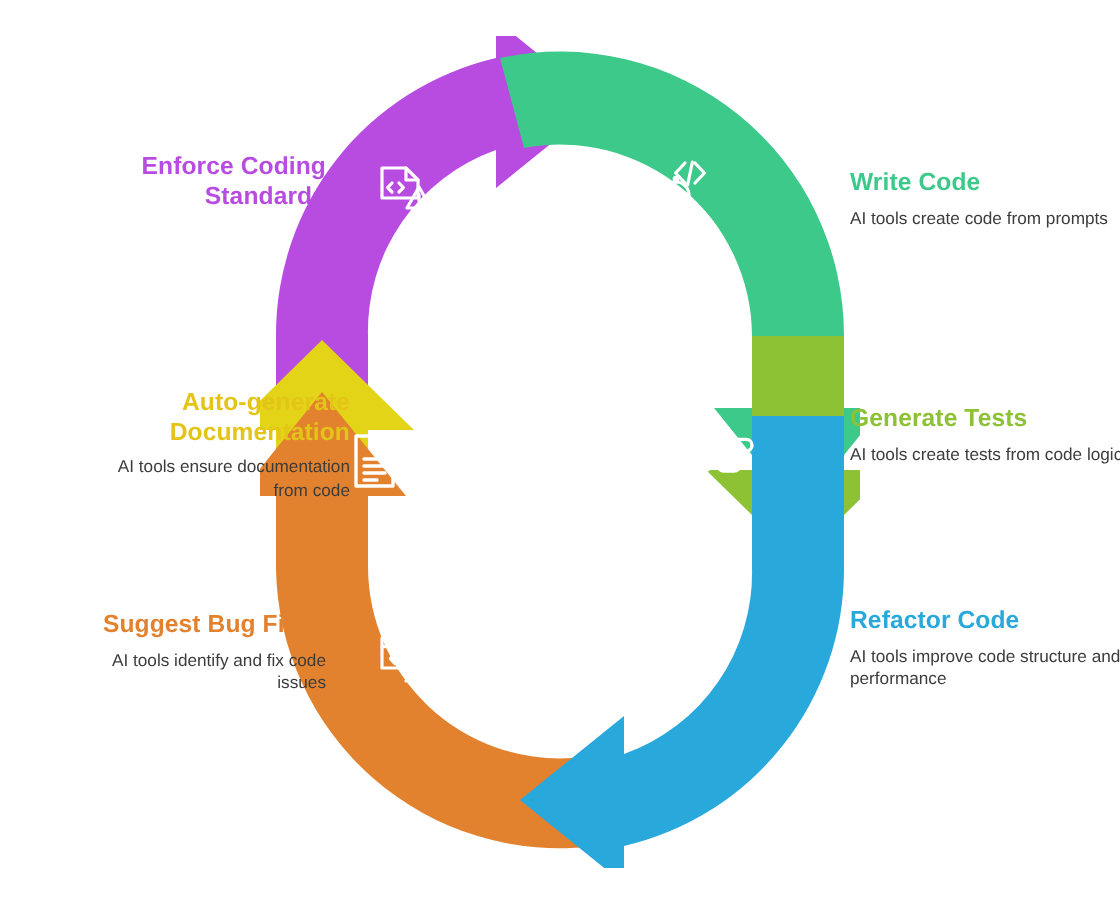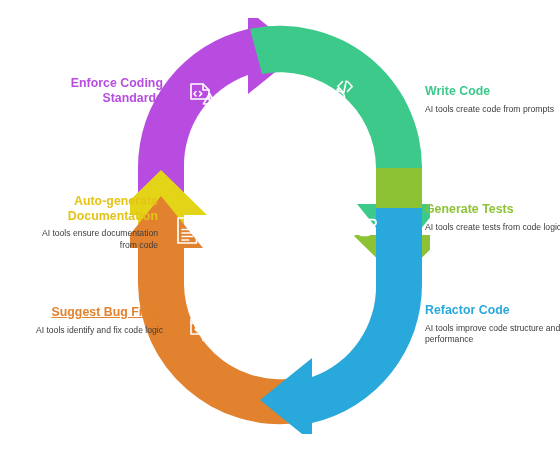--- a/index.html
+++ b/index.html
@@ -29,21 +29,21 @@
     font-size:8.6px;
     line-height:11.6px;
     color:#3c3c3c;
     margin:0;
   }
   .label-left .label-desc{padding-left:22px;}
   .label-right .label-desc{padding-right:12px;}
 
   
   #lbl-enforce{left:8px;  top:76px;}
-  #lbl-autodoc{left:3px;  top:194px;}
+  #lbl-autodoc{left:20px;  top:194px;}
   #lbl-bugfix{left:8px;   top:305px;}
   #lbl-write{left:425px;  top:84px;}
   #lbl-tests{left:425px;  top:202px;}
   #lbl-refactor{left:425px;top:303px;}
 </style>
 </head>
 <body>
 
 <div id="canvas">
 
@@ -193,22 +193,22 @@
   <div class="label-block label-left" id="lbl-enforce">
     <p class="label-title" style="color:#b84ce0;">Enforce Coding Standards</p>
   </div>
 
   <div class="label-block label-left" id="lbl-autodoc">
     <p class="label-title" style="color:#e3c417;">Auto-generate Documentation</p>
     <p class="label-desc">AI tools ensure documentation from code</p>
   </div>
 
   <div class="label-block label-left" id="lbl-bugfix">
-    <p class="label-title" style="color:#e2822e;text-decoration:underline;">Suggest Bug Fixes</p>
-    <p class="label-desc">AI tools identify and fix code logic</p>
+    <p class="label-title" style="color:#e2822e;">Suggest Bug Fixes</p>
+    <p class="label-desc">AI tools identify and fix code issues</p>
   </div>
 
   <div class="label-block label-right" id="lbl-write">
     <p class="label-title" style="color:#3dc98a;">Write Code</p>
     <p class="label-desc">AI tools create code from prompts</p>
   </div>
 
   <div class="label-block label-right" id="lbl-tests">
     <p class="label-title" style="color:#8cc234;">Generate Tests</p>
     <p class="label-desc">AI tools create tests from code logic</p>

